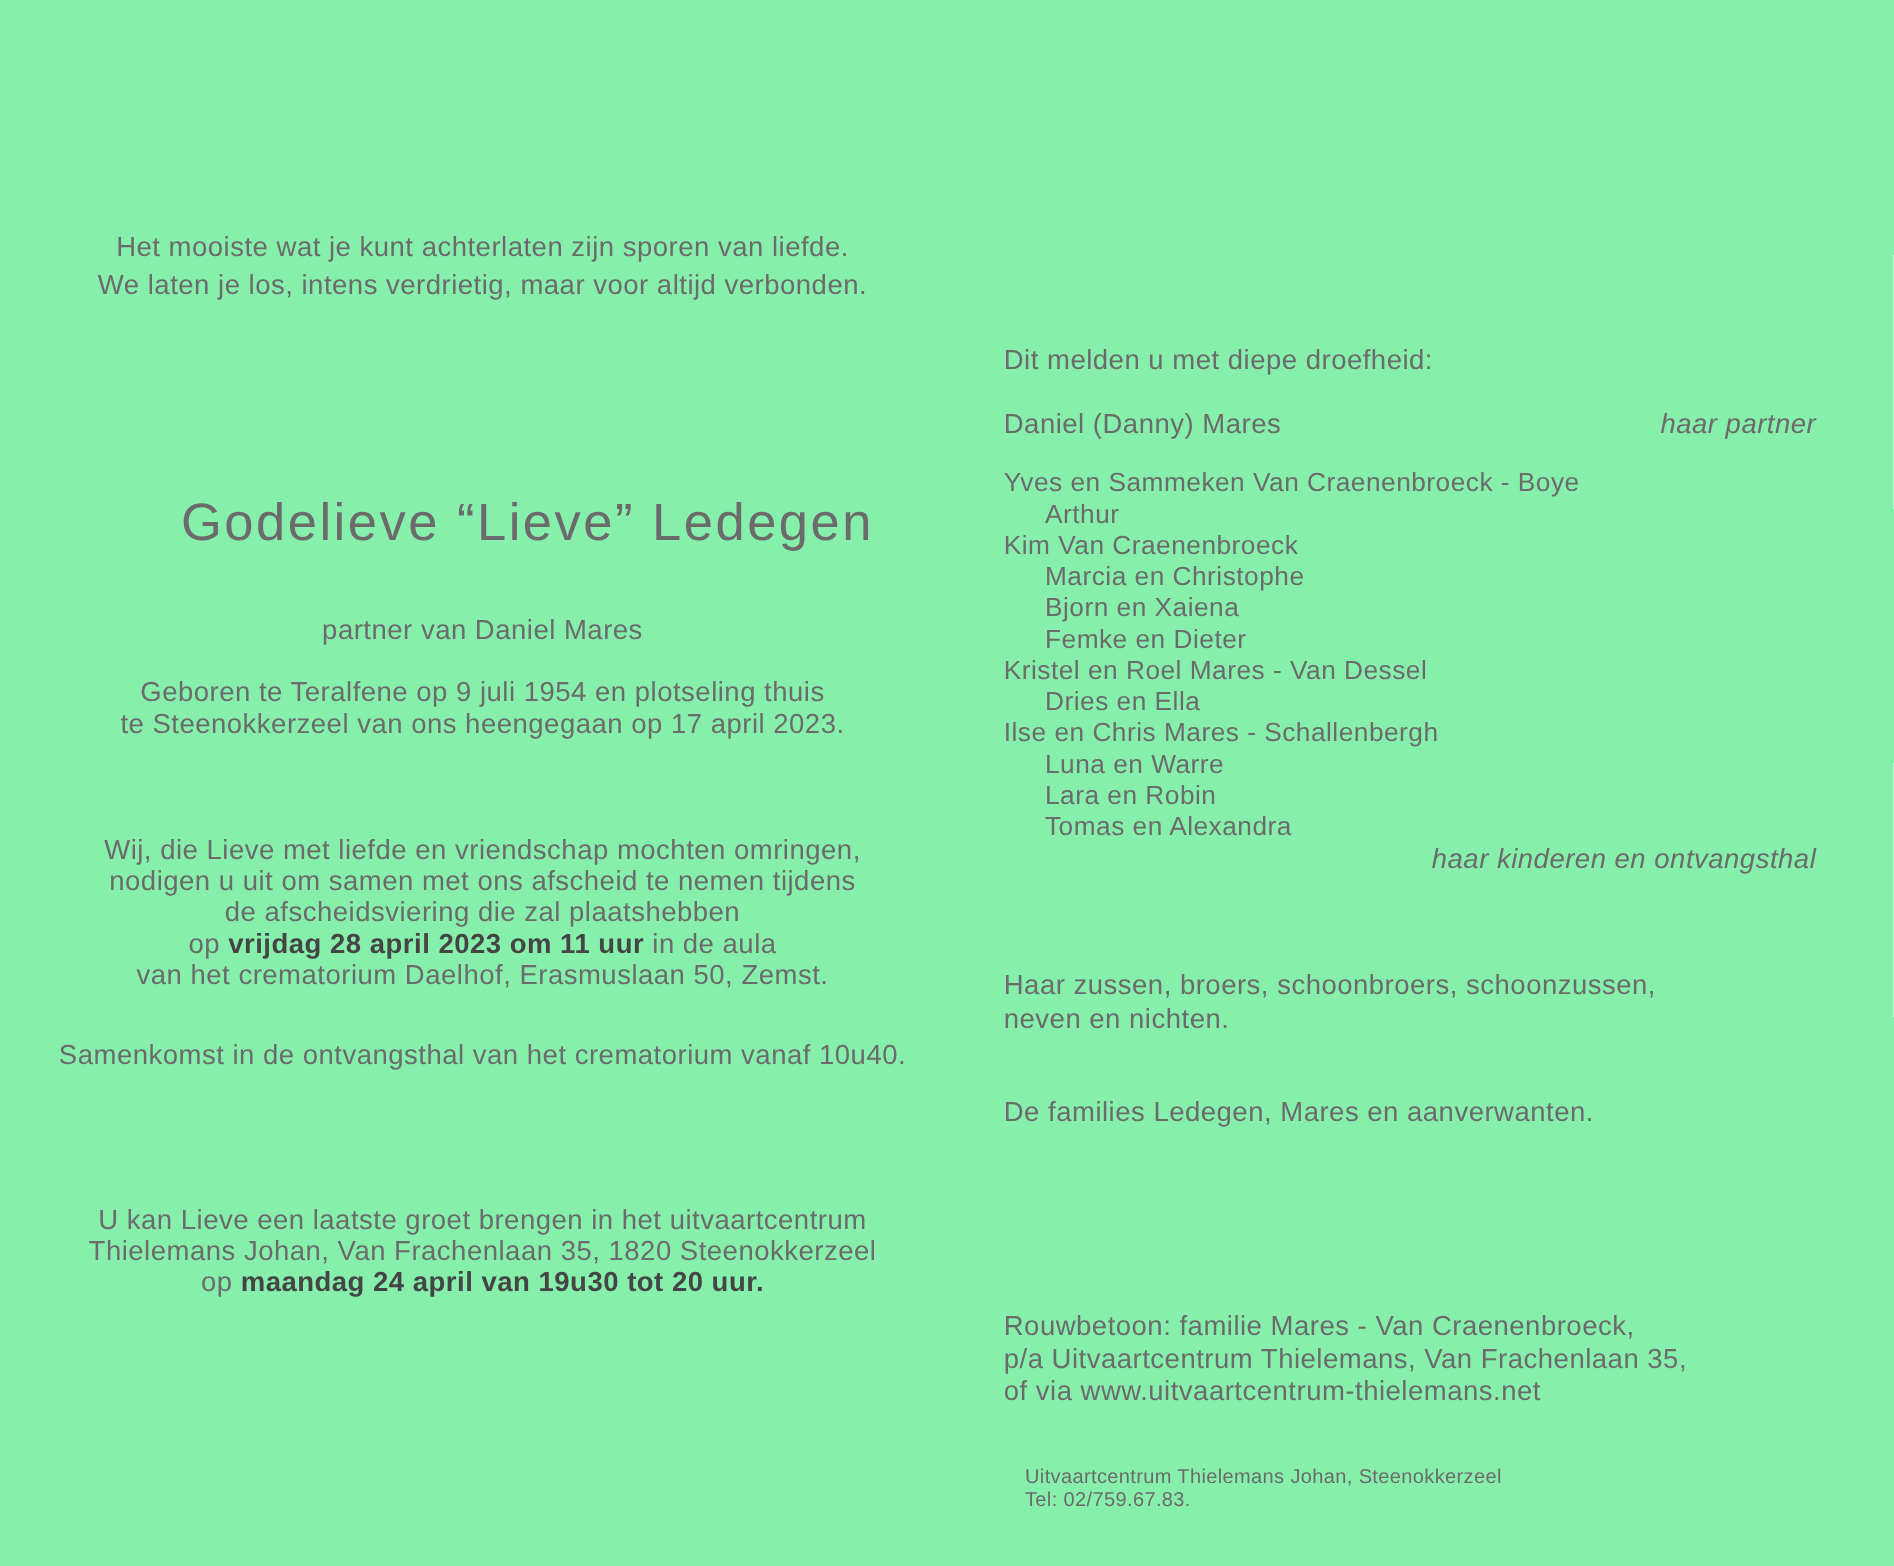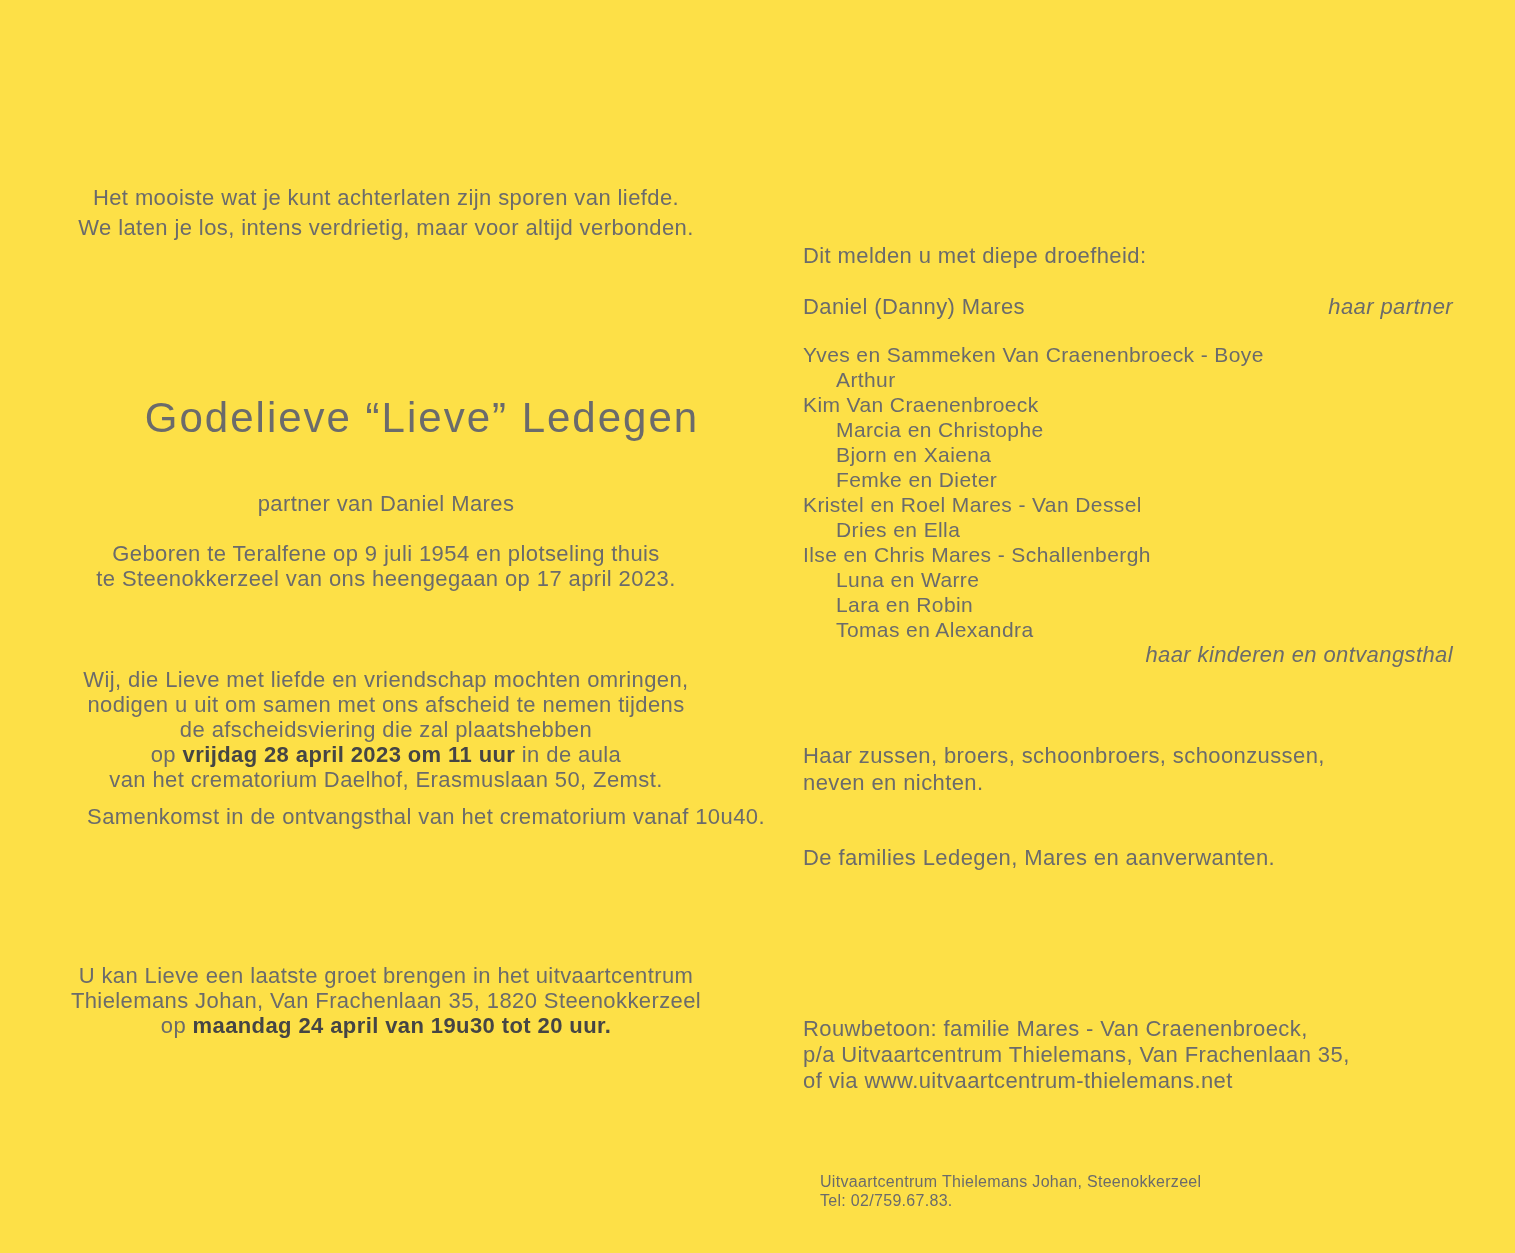--- a/index.html
+++ b/index.html
@@ -4,35 +4,36 @@
 <style>
   html, body {
     margin: 0;
     padding: 0;
     background: #ffffff;
   }
   .page {
     position: relative;
     width: 1515px;
     height: 1253px;
-    background: #fde047;
+    background: #86efac;
     font-family: "Liberation Sans", sans-serif;
     color: #6b6b6b;
     overflow: hidden;
   }
   .abs { position: absolute; }
   .left-col {
     left: 0;
     width: 772px;
     text-align: center;
   }
   .right-col {
     left: 803px;
     width: 650px;
     text-align: left;
+    margin-top: 32px;
   }
   .body-text {
     font-size: 22px;
     line-height: 30px;
     letter-spacing: 0.4px;
   }
   .body-text-tight {
     font-size: 22px;
     line-height: 25px;
     letter-spacing: 0.4px;
@@ -93,21 +94,21 @@
   </div>
 
   <div class="abs left-col body-text-tight" style="top:667px;">
     <div>Wij, die Lieve met liefde en vriendschap mochten omringen,</div>
     <div>nodigen u uit om samen met ons afscheid te nemen tijdens</div>
     <div>de afscheidsviering die zal plaatshebben</div>
     <div><span>op </span><span class="bold-inline">vrijdag 28 april 2023 om 11 uur</span><span> in de aula</span></div>
     <div>van het crematorium Daelhof, Erasmuslaan 50, Zemst.</div>
   </div>
 
-  <div class="abs left-col body-text" style="top:802px;padding-left:40px;">Samenkomst in de ontvangsthal van het crematorium vanaf 10u40.</div>
+  <div class="abs left-col body-text" style="top:829px;">Samenkomst in de ontvangsthal van het crematorium vanaf 10u40.</div>
 
   <div class="abs left-col body-text-tight" style="top:963px;">
     <div>U kan Lieve een laatste groet brengen in het uitvaartcentrum</div>
     <div>Thielemans Johan, Van Frachenlaan 35, 1820 Steenokkerzeel</div>
     <div><span>op </span><span class="bold-inline">maandag 24 april van 19u30 tot 20 uur.</span></div>
   </div>
 
   <div class="abs right-col body-text" style="top:241px;">Dit melden u met diepe droefheid:</div>
 
   <div class="abs right-col body-text partner-row" style="top:292px;">

